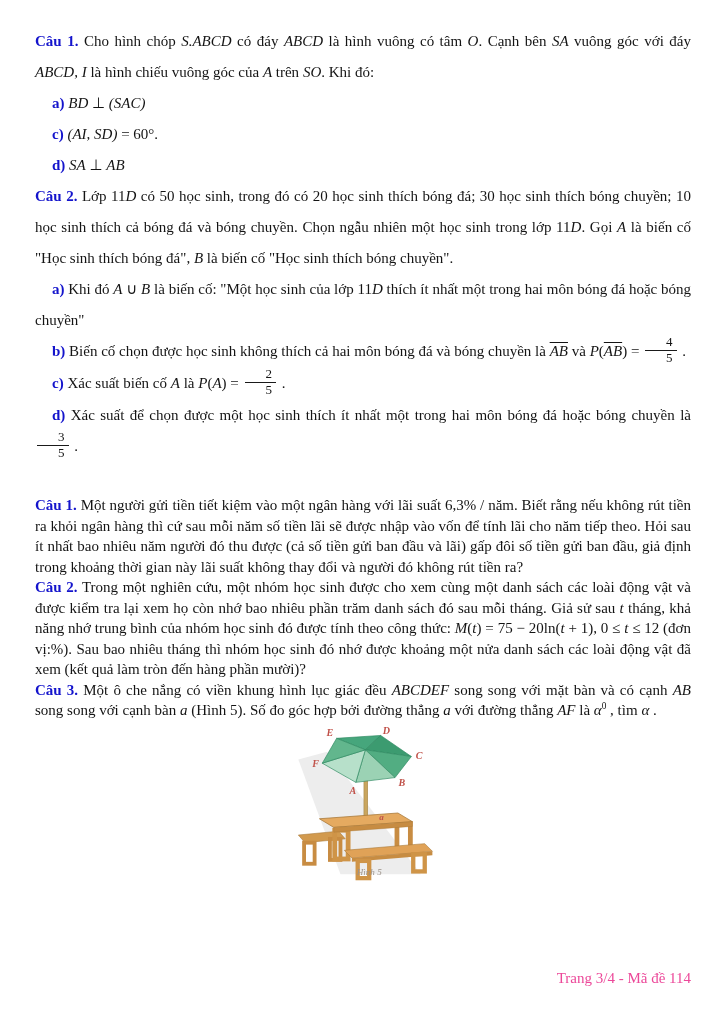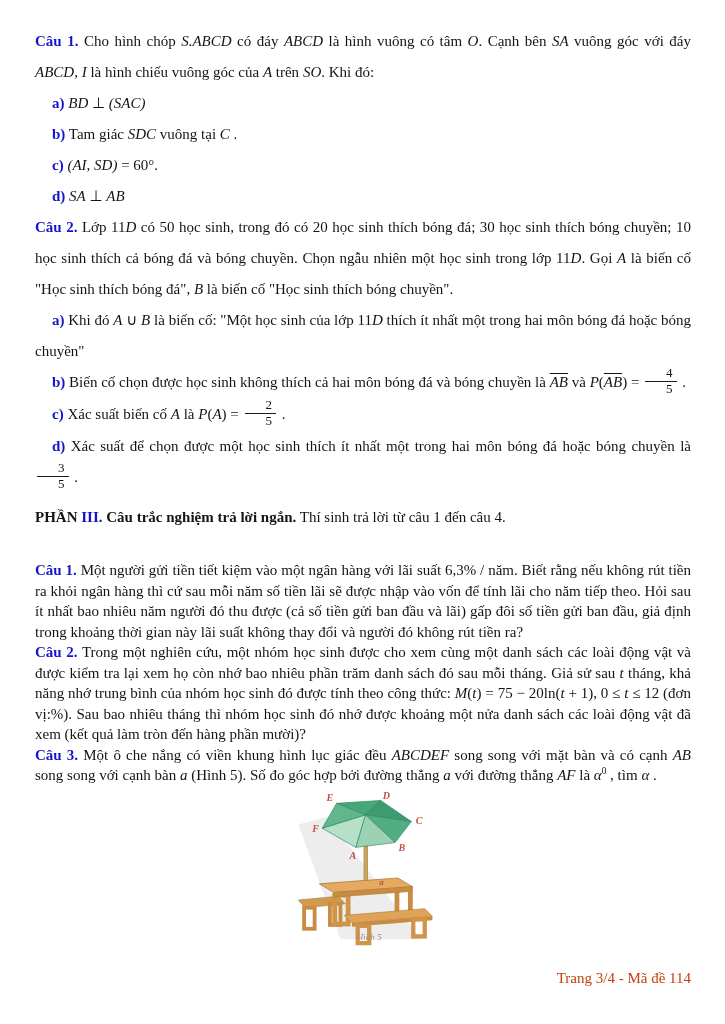--- a/index.html
+++ b/index.html
@@ -5,52 +5,50 @@
   html,body{margin:0;padding:0;background:#ffffff;}
   body{width:725px;height:1024px;font-family:"Liberation Serif",serif;font-size:15px;color:#141414;position:relative;overflow:hidden;}
   .page{box-sizing:border-box;width:725px;height:856px;padding:26px 34px 0 35px;position:relative;}
   .para{margin:0;text-align:justify;}
   .item{margin:0;text-align:justify;text-indent:17px;}
   .p2{line-height:31px;}
   .p3{line-height:20.5px;}
   .heading{margin:12px 0 0 0;line-height:22px;text-align:left;}
   .mt-q1{margin-top:32px;}
   .fig{margin:2px 0 0 0;text-align:center;transform:translateX(10px);}
-  .footer{position:absolute;top:970px;right:34px;color:#c2410c;font-size:15px;margin-left:28px;}
+  .footer{position:absolute;top:970px;right:34px;color:#ec4899;font-size:15px;margin-left:28px;}
   
   .sg-q{color:#1414cc;font-weight:bold;}
   .sg-l{color:#1414cc;font-weight:bold;}
   .sg-m{font-style:italic;}
   .sg-ol{font-style:italic;text-decoration:overline;}
   .sg-b{font-weight:bold;}
   .sg-bb{font-weight:bold;color:#1414cc;}
   .sg-sup{vertical-align:super;font-size:0.62em;line-height:0;}
   .frac{display:inline-block;vertical-align:middle;text-align:center;font-size:13px;line-height:1.15;margin:0 2px;position:relative;top:-2px;}
   .fnum{display:block;border-bottom:1px solid #1a1a1a;padding:0 4px;}
   .fden{display:block;padding:0 4px;}
 </style>
 </head>
 <body>
 
 <div class="page">
 
   <section>
     <p class="para p2"><span class="sg-q">Câu 1.</span><span> Cho hình chóp </span><span class="sg-m">S.ABCD</span><span> có đáy </span><span class="sg-m">ABCD</span><span> là hình vuông có tâm </span><span class="sg-m">O</span><span>. Cạnh bên </span><span class="sg-m">SA</span><span> vuông góc với đáy </span><span class="sg-m">ABCD</span><span>, </span><span class="sg-m">I</span><span> là hình chiếu vuông góc của </span><span class="sg-m">A</span><span> trên </span><span class="sg-m">SO</span><span>. Khi đó:</span></p>
     <p class="item p2"><span class="sg-l">a)</span><span> </span><span class="sg-m">BD</span><span> ⊥ </span><span class="sg-m">(SAC)</span></p>
-    <p class="item p2"><span class="sg-l">b)</span><span> Tam giác </span><span class="sg-m">SDC</span><span> vuông tại </span><span class="sg-m">C</span><span> .</span></p>
     <p class="item p2"><span class="sg-l">c)</span><span> </span><span class="sg-m">(AI, SD)</span><span> = 60°.</span></p>
     <p class="item p2"><span class="sg-l">d)</span><span> </span><span class="sg-m">SA</span><span> ⊥ </span><span class="sg-m">AB</span></p>
     <p class="para p2"><span class="sg-q">Câu 2.</span><span> Lớp 11</span><span class="sg-m">D</span><span> có 50 học sinh, trong đó có 20 học sinh thích bóng đá; 30 học sinh thích bóng chuyền; 10 học sinh thích cả bóng đá và bóng chuyền. Chọn ngẫu nhiên một học sinh trong lớp 11</span><span class="sg-m">D</span><span>. Gọi </span><span class="sg-m">A</span><span> là biến cố "Học sinh thích bóng đá", </span><span class="sg-m">B</span><span> là biến cố "Học sinh thích bóng chuyền".</span></p>
     <p class="item p2"><span class="sg-l">a)</span><span> Khi đó </span><span class="sg-m">A</span><span> ∪ </span><span class="sg-m">B</span><span> là biến cố: "Một học sinh của lớp 11</span><span class="sg-m">D</span><span> thích ít nhất một trong hai môn bóng đá hoặc bóng chuyền"</span></p>
     <p class="item p2"><span class="sg-l">b)</span><span> Biến cố chọn được học sinh không thích cả hai môn bóng đá và bóng chuyền là </span><span class="sg-ol">AB</span><span> và </span><span class="sg-m">P</span><span>(</span><span class="sg-ol">AB</span><span>) = </span><span class="frac"><span class="fnum">4</span><span class="fden">5</span></span><span> .</span></p>
     <p class="item p2"><span class="sg-l">c)</span><span> Xác suất biến cố </span><span class="sg-m">A</span><span> là </span><span class="sg-m">P</span><span>(</span><span class="sg-m">A</span><span>) = </span><span class="frac"><span class="fnum">2</span><span class="fden">5</span></span><span> .</span></p>
     <p class="item p2"><span class="sg-l">d)</span><span> Xác suất để chọn được một học sinh thích ít nhất một trong hai môn bóng đá hoặc bóng chuyền là </span><span class="frac"><span class="fnum">3</span><span class="fden">5</span></span><span> .</span></p>
   </section>
 
-  <p class="heading"><span class="sg-b">PHẦN </span><span class="sg-bb">III.</span><span class="sg-b"> Câu trắc nghiệm trả lời ngắn.</span><span> Thí sinh trả lời từ câu 1 đến câu 4.</span></p>
 
   <section>
     <p class="para p3 mt-q1"><span class="sg-q">Câu 1.</span><span> Một người gửi tiền tiết kiệm vào một ngân hàng với lãi suất 6,3% / năm. Biết rằng nếu không rút tiền ra khỏi ngân hàng thì cứ sau mỗi năm số tiền lãi sẽ được nhập vào vốn để tính lãi cho năm tiếp theo. Hỏi sau ít nhất bao nhiêu năm người đó thu được (cả số tiền gửi ban đầu và lãi) gấp đôi số tiền gửi ban đầu, giả định trong khoảng thời gian này lãi suất không thay đổi và người đó không rút tiền ra?</span></p>
     <p class="para p3"><span class="sg-q">Câu 2.</span><span> Trong một nghiên cứu, một nhóm học sinh được cho xem cùng một danh sách các loài động vật và được kiểm tra lại xem họ còn nhớ bao nhiêu phần trăm danh sách đó sau mỗi tháng. Giả sử sau </span><span class="sg-m">t</span><span> tháng, khả năng nhớ trung bình của nhóm học sinh đó được tính theo công thức: </span><span class="sg-m">M</span><span>(</span><span class="sg-m">t</span><span>) = 75 − 20ln(</span><span class="sg-m">t</span><span> + 1), 0 ≤ </span><span class="sg-m">t</span><span> ≤ 12 (đơn vị:%). Sau bao nhiêu tháng thì nhóm học sinh đó nhớ được khoảng một nửa danh sách các loài động vật đã xem (kết quả làm tròn đến hàng phần mười)?</span></p>
     <p class="para p3"><span class="sg-q">Câu 3.</span><span> Một ô che nắng có viền khung hình lục giác đều </span><span class="sg-m">ABCDEF</span><span> song song với mặt bàn và có cạnh </span><span class="sg-m">AB</span><span> song song với cạnh bàn </span><span class="sg-m">a</span><span> (Hình 5). Số đo góc hợp bởi đường thẳng </span><span class="sg-m">a</span><span> với đường thẳng </span><span class="sg-m">AF</span><span> là </span><span class="sg-m">α</span><span class="sg-sup">0</span><span> , tìm </span><span class="sg-m">α</span><span> .</span></p>
 
     <div class="fig">
       <svg viewBox="0 0 185 165" width="185" height="158">
         <polygon points="14,38 44,30 142,158 58,158" fill="#ededed"></polygon>
 

